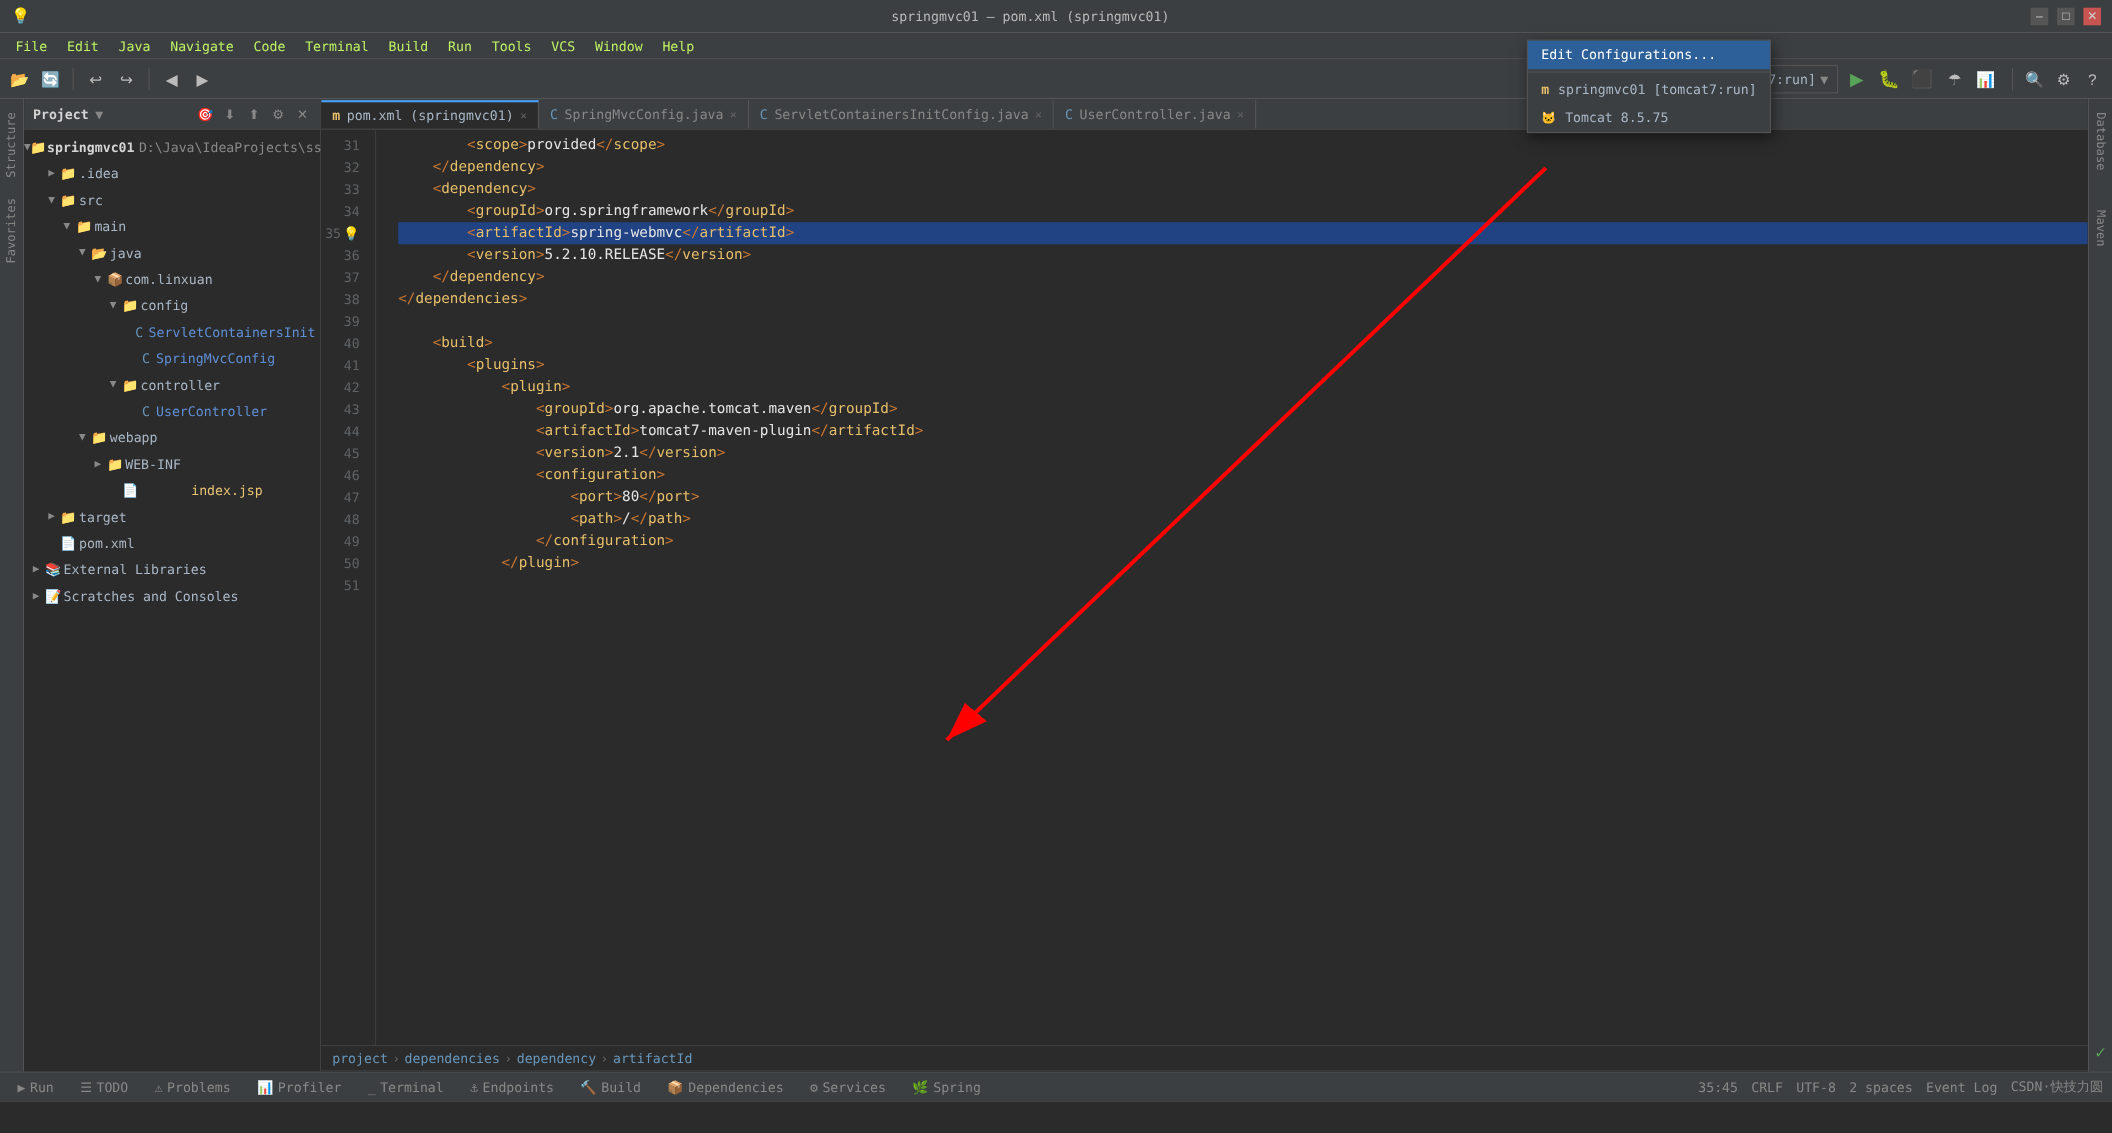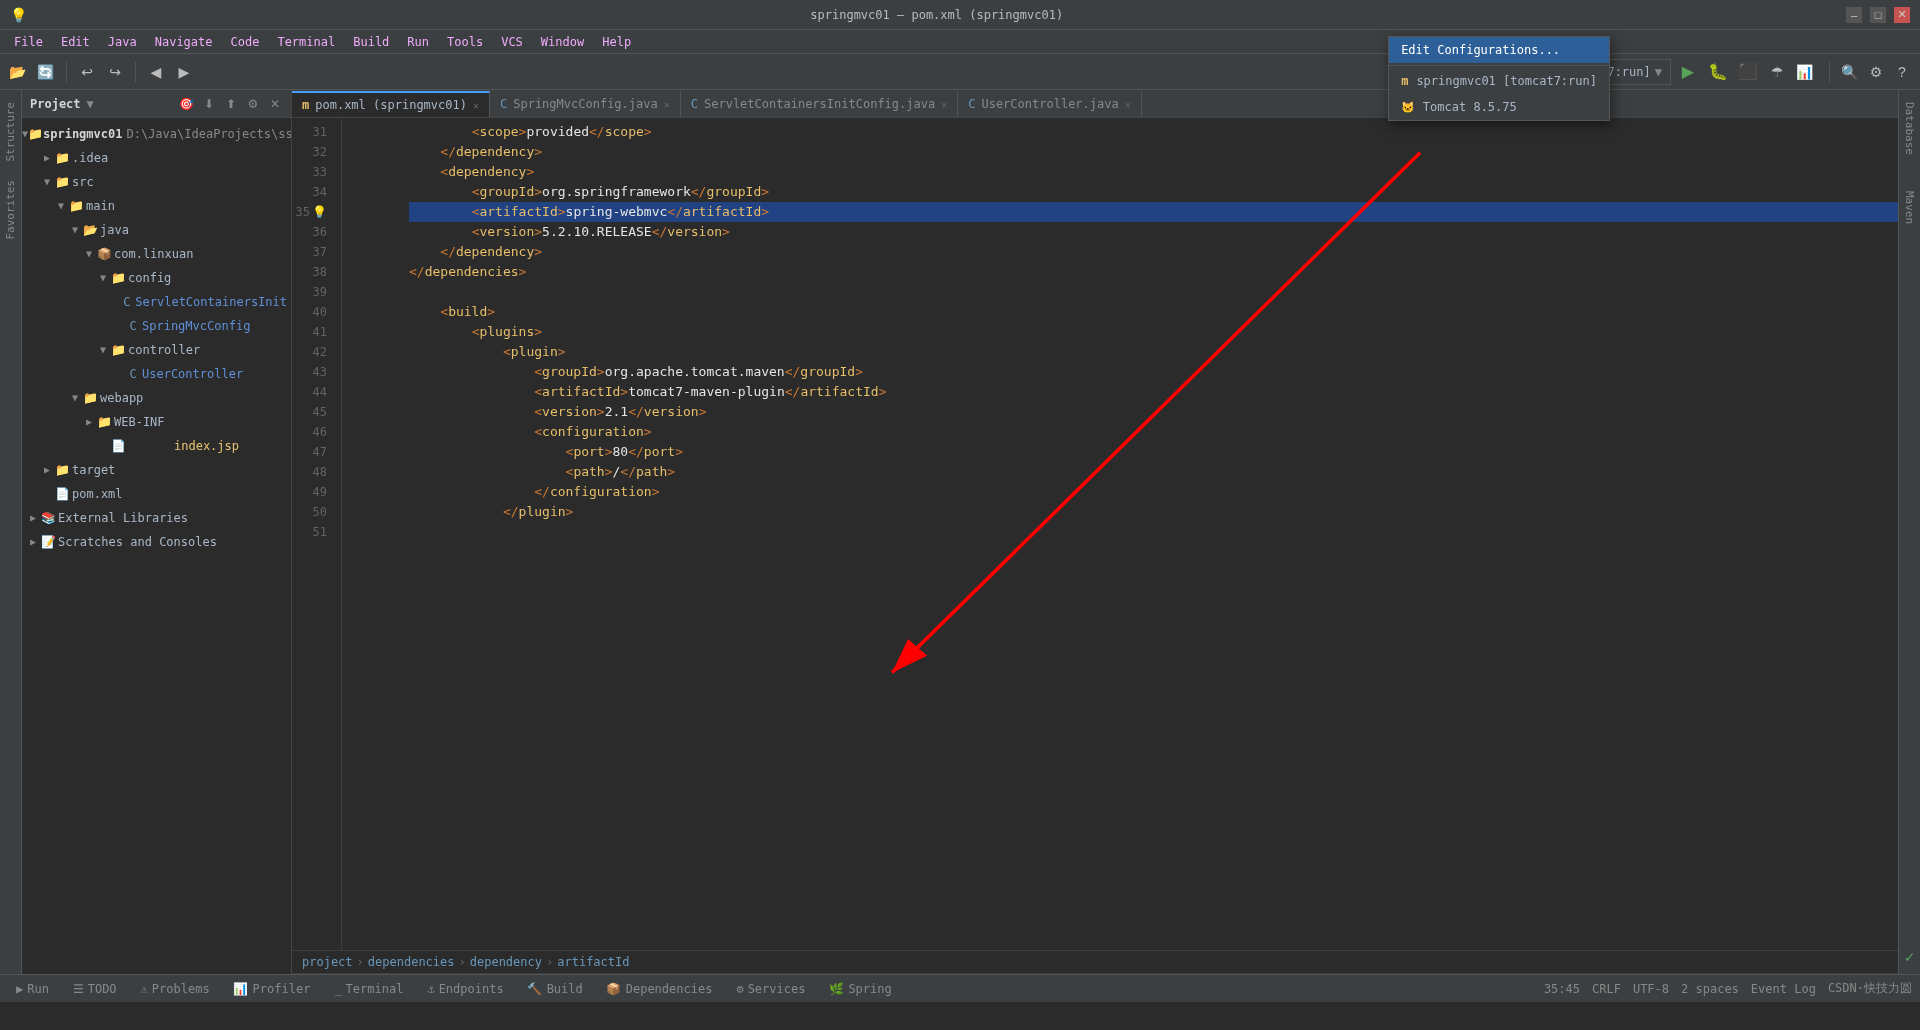--- a/index.html
+++ b/index.html
@@ -52,21 +52,21 @@
       height: 24px;
       display: flex;
       align-items: center;
       padding: 0 6px;
       gap: 2px;
       border-bottom: 1px solid #555;
     }
     .menu-item {
       padding: 2px 8px;
       font-size: 12px;
-      color: #f0abfc;
+      color: #bef264;
       cursor: pointer;
     }
 
     
     .toolbar {
       background: #3c3f41;
       height: 36px;
       display: flex;
       align-items: center;
       padding: 0 6px;
@@ -233,21 +233,20 @@
       font-size: 10px;
       cursor: pointer;
     }
     .tab-icon { font-size: 11px; }
 
     
     .editor-content {
       display: flex;
       flex: 1;
       overflow: hidden;
-      gap: 47px;
     }
     .line-numbers {
       width: 50px;
       background: #2b2b2b;
       color: #606366;
       text-align: right;
       padding: 4px 8px 0 0;
       font-size: 12px;
       line-height: 20px;
       user-select: none;

